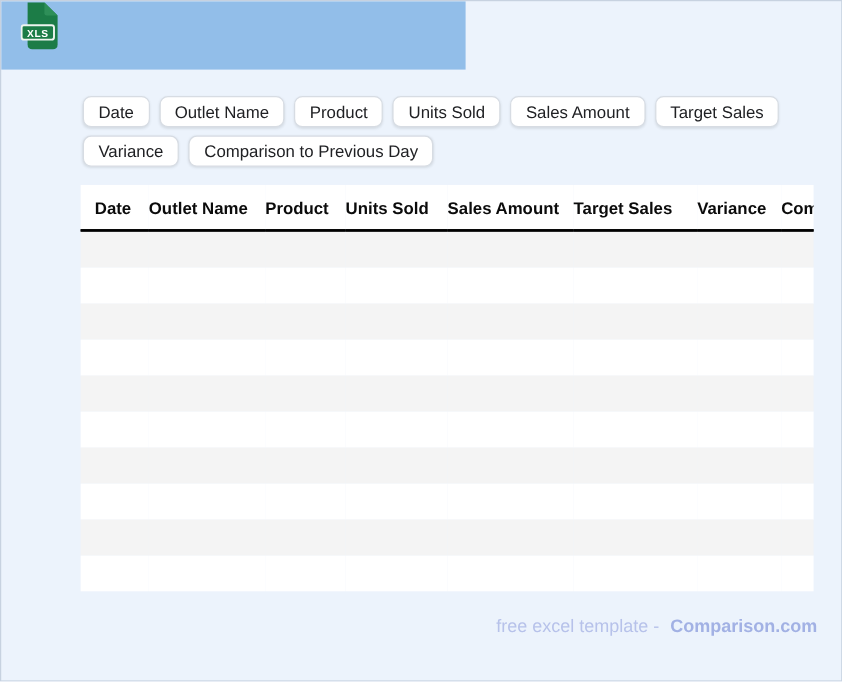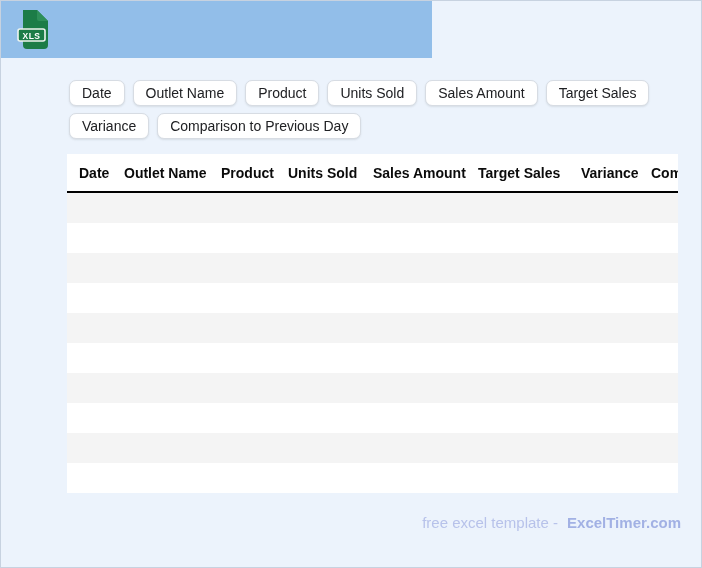--- a/index.html
+++ b/index.html
@@ -8,23 +8,23 @@
     width:702px;height:568px;
     box-sizing:border-box;
     border:1px solid #c7d2e0;
     background:var(--page-bg,#ecf3fc);
     font-family:"Liberation Sans",sans-serif;
     overflow:hidden;
   }
   
   .header-bar{
     position:absolute;left:0;top:0;
-    width:431px;height:57px;
+    width:387px;height:57px;
     background:var(--header-bar,#92bee9);
-    display:flex;align-items:center;
+    display:flex;
   }
   .xls-icon{margin-left:16px;display:flex;flex:0 0 auto;}
   .page-title{
     margin:0 0 0 15px;
     font-size:19px;font-weight:400;color:#ffffff;
     letter-spacing:.3px;white-space:nowrap;
   }
   
   .chips{position:absolute;left:68px;display:flex;gap:8px;}
   .chips-row1{top:79px;}
@@ -216,16 +216,16 @@
             <td></td>
             <td></td>
             <td></td>
           </tr>
         </tbody>
     </table>
   </div>
 
   <div class="footer">
     <span class="footer-credit">free excel template -</span>
-    <a class="footer-brand">ExcelTimer.com</a>
+    <a class="footer-brand">Comparison.com</a>
   </div>
 
 </div>
 
 </body></html>

